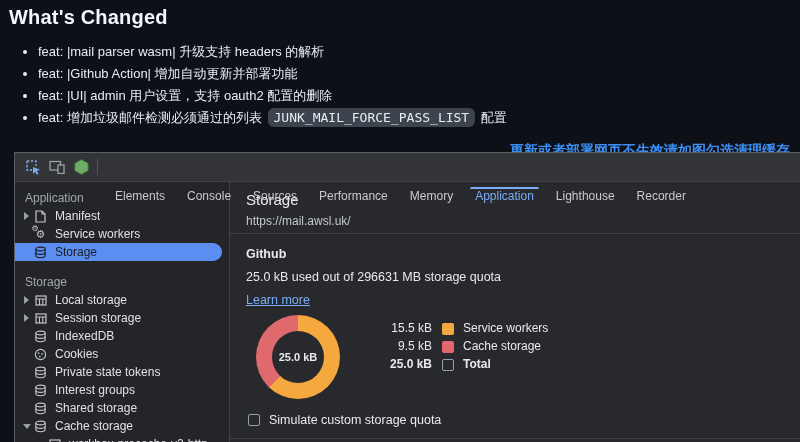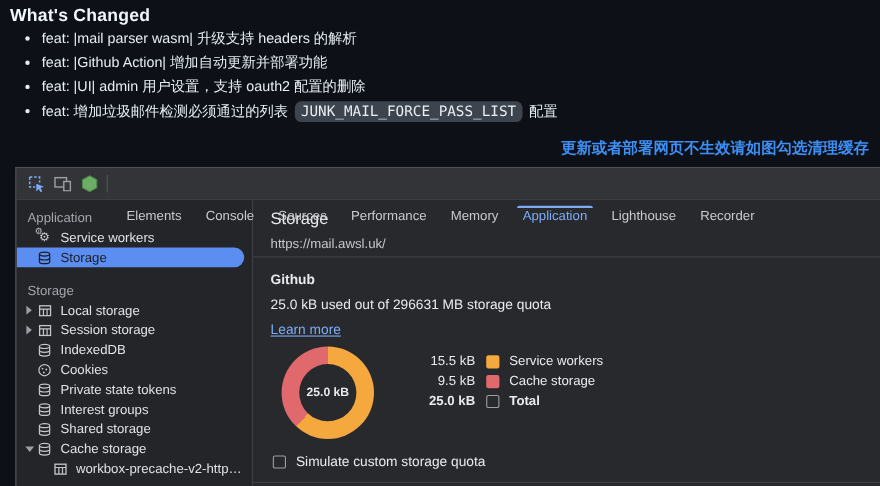--- a/index.html
+++ b/index.html
@@ -6,21 +6,21 @@
   html,body { width:800px; height:442px; overflow:hidden; }
   body {
     background:#0d1117;
     font-family:"Liberation Sans","DejaVu Sans",sans-serif;
     color:#e6edf3;
     position:relative;
   }
 
   
   .notes { padding:6px 10px 0 9px; }
-  .notes h2 { font-size:16px; font-weight:700; color:#f0f6fc; letter-spacing:.2px; }
+  .notes h2 { font-size:20px; font-weight:700; color:#f0f6fc; letter-spacing:.2px; margin-bottom:12px; }
   .notes ul { list-style:disc; margin-left:29px; }
   .notes li { font-size:13px; line-height:22px; color:#e6edf3; }
   .code-badge {
     font-family:"DejaVu Sans Mono","Liberation Mono",monospace;
     font-size:13px; background:#3d444d; color:#e6edf3;
     border-radius:6px; padding:2px 6px; margin:0 2px;
   }
   .notice { font-size:14px; font-weight:700; margin:13px 0 0 0;text-align:right; }
 
   
@@ -158,20 +158,30 @@
       <button class="tab">Lighthouse</button>
       <button class="tab">Recorder</button>
     </div>
   </div>
 
   <div class="content">
 
     <aside class="sidebar">
       <div class="sec-header">Application</div>
 
+      <div class="row">
+        <span class="arrow right"></span>
+        <span class="ico">
+          <svg width="11" height="13" viewBox="0 0 11 13">
+              <path d="M1 1h6l3 3v8H1z" fill="none" stroke="currentColor" stroke-width="1.2"></path>
+              <path d="M7 1v3h3" fill="none" stroke="currentColor" stroke-width="1.2"></path>
+            </svg>
+        </span>
+        <span class="lbl">Manifest</span>
+      </div>
 
       <div class="row">
         <span class="arrow"></span>
         <span class="ico">
           <span class="gear-wrap">⚙<span class="g2">⚙</span></span>
         </span>
         <span class="lbl">Service workers</span>
       </div>
 
       <div class="row selected">

